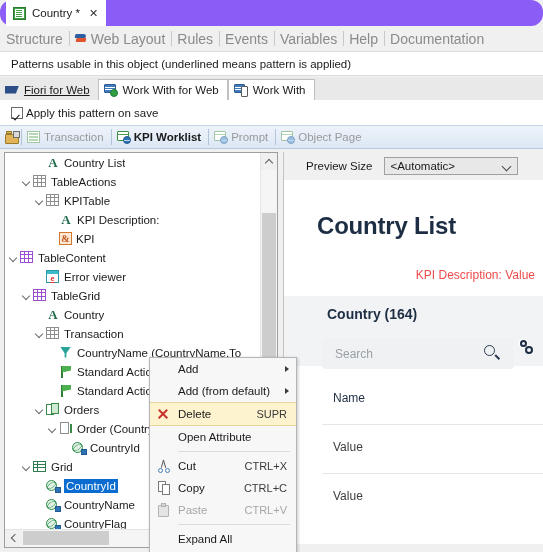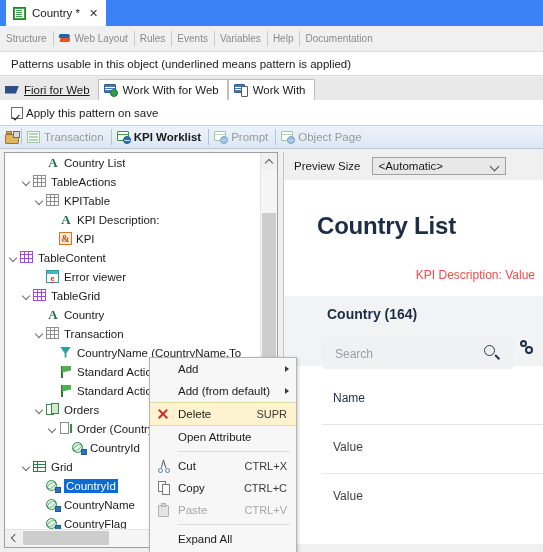--- a/index.html
+++ b/index.html
@@ -7,35 +7,35 @@
     width:543px;height:552px;overflow:hidden;
     font-family:"Liberation Sans", sans-serif;
     font-size:11px;
     color:#000;
     background:#f0f0f0;
     -webkit-font-smoothing:antialiased;
   }
   .app{position:relative;width:543px;height:552px;background:#f0f0f0;}
 
   
-  .doctabs{position:absolute;left:0;top:0;width:543px;height:26px;background:#3b82f6;}
+  .doctabs{position:absolute;left:0;top:0;width:543px;height:26px;background:#8b5cf6;border-radius:12px;}
   .doctab{position:absolute;left:6px;top:0;height:26px;background:#fff;
           display:flex;align-items:center;padding:0 8px 0 7px;box-sizing:border-box;}
   .doctab .lbl{font-size:11.5px;color:#1a1a1a;margin:0 9px 0 6px;}
   .doctab .close{font-size:11px;color:#333;cursor:pointer;line-height:1;}
   .ico-gxobj{width:13px;height:13px;position:relative;display:inline-block;}
   .ico-gxobj i{position:absolute;inset:0;background:#41a046;border:1px solid #2a7a2f;box-sizing:border-box;}
   .ico-gxobj b{position:absolute;left:2px;top:2px;right:2px;bottom:2px;background:#fff;}
   .ico-gxobj u{position:absolute;left:3px;top:3px;width:6px;height:1px;background:#41a046;
                box-shadow:0 2px 0 #41a046,0 4px 0 #41a046,0 6px 0 #41a046;}
 
   
   .sectabs{position:absolute;left:0;top:26px;width:543px;height:25px;background:#f0f0f0;
            display:flex;align-items:center;}
-  .sectab{display:flex;align-items:center;height:19px;padding:0 6px;font-size:10px;color:#8a8a8a;
+  .sectab{display:flex;align-items:center;height:19px;padding:0 6px;font-size:14px;color:#8a8a8a;
           position:relative;white-space:nowrap;}
   .sectab + .sectab::before{content:"";position:absolute;left:0;top:2px;height:15px;width:1px;background:#c9c9c9;}
   .sectab.active{color:#000;font-weight:bold;background:#fff;border:1px solid #8a8a8a;height:20px;
                  box-sizing:border-box;padding:0 7px;margin:0 2px;}
   .sectab.active::before{display:none;}
   .ico-weblayout{width:12px;height:11px;position:relative;display:inline-block;margin-right:4px;}
   .ico-weblayout i{position:absolute;left:0;top:1px;width:11px;height:4px;background:#2e5fa3;
                    border-radius:1px 3px 1px 1px;transform:skewX(-12deg);}
   .ico-weblayout b{position:absolute;left:1px;top:5px;width:10px;height:4px;background:#e0552e;
                    border-radius:1px;transform:skewX(-12deg);}
@@ -197,21 +197,21 @@
   .hsb .ar{position:absolute;left:0;top:0;width:17px;height:17px;background:#f0f0f0;}
   .hsb .ar::after{content:"";position:absolute;left:7px;top:5px;width:5px;height:5px;
         border-left:1.4px solid #5a5a5a;border-bottom:1.4px solid #5a5a5a;transform:rotate(45deg);}
   .hsb .th{position:absolute;left:18px;top:1px;width:86px;height:14px;background:#cdcdcd;}
   .corner{position:absolute;right:0;bottom:0;width:16px;height:17px;background:#f0f0f0;}
 
   
   .rightpane{position:absolute;left:283px;top:152px;width:260px;height:400px;background:#f0f0f0;
              border-left:1px solid #c4c4c4;box-sizing:border-box;}
   .prevhdr{position:absolute;left:0;top:0;width:260px;height:28px;display:flex;align-items:center;}
-  .prevhdr .lb{margin-left:10px;font-size:11.5px;color:#1a1a1a;}
+  .prevhdr .lb{margin-left:22px;font-size:11.5px;color:#1a1a1a;}
   .sel2{margin-left:12px;width:134px;height:18px;background:#e8e8e8;border:1px solid #a0a0a0;
         box-sizing:border-box;display:flex;align-items:center;position:relative;}
   .sel2 .v{margin-left:5px;font-size:11.5px;color:#1a1a1a;}
   .sel2 .cv{position:absolute;right:7px;top:5px;width:6px;height:6px;
         border-right:1.3px solid #4a4a4a;border-bottom:1.3px solid #4a4a4a;transform:rotate(45deg);}
 
   .canvas{position:absolute;left:0;top:28px;width:260px;height:364px;background:#fff;overflow:hidden;}
   .pg-title{position:absolute;left:33px;top:32px;font-size:24px;font-weight:bold;color:#1d2d44;
         letter-spacing:-.2px;}
   .pg-kpi{position:absolute;right:9px;top:88px;font-size:12px;color:#ee4b4b;}

